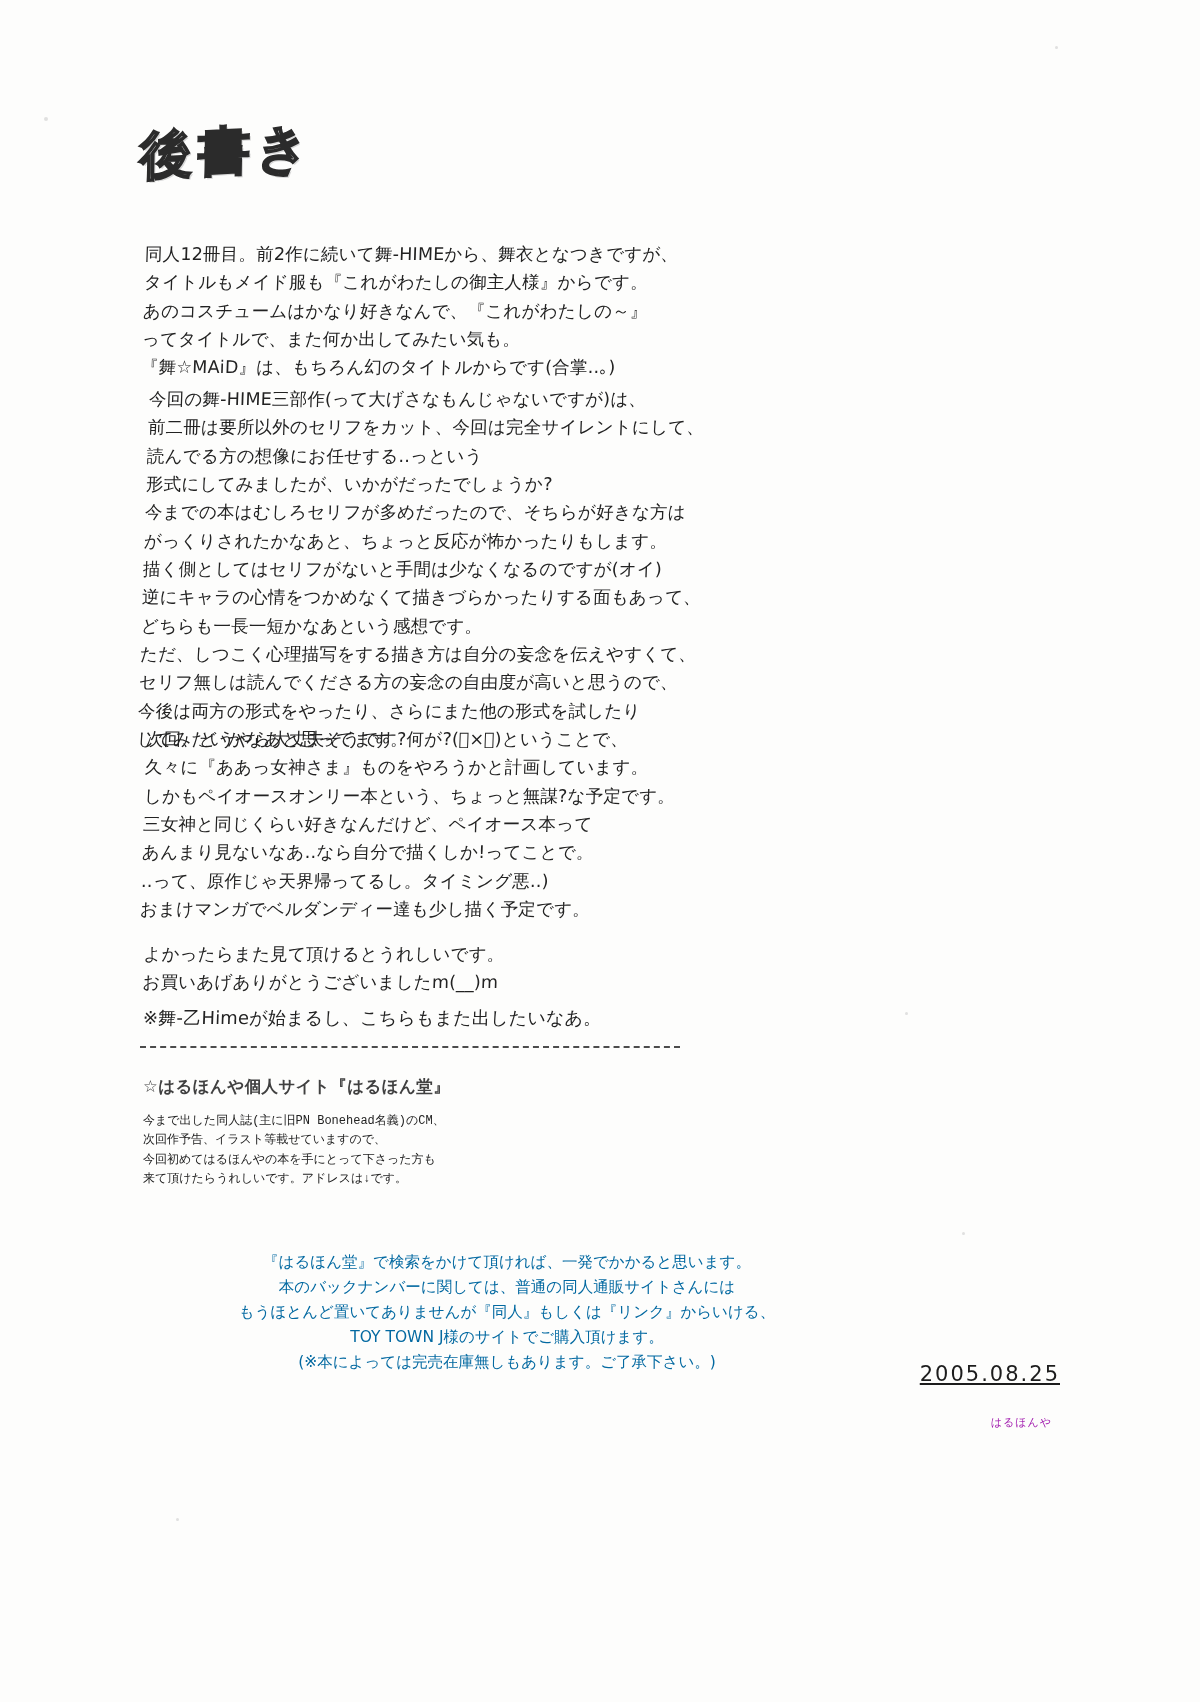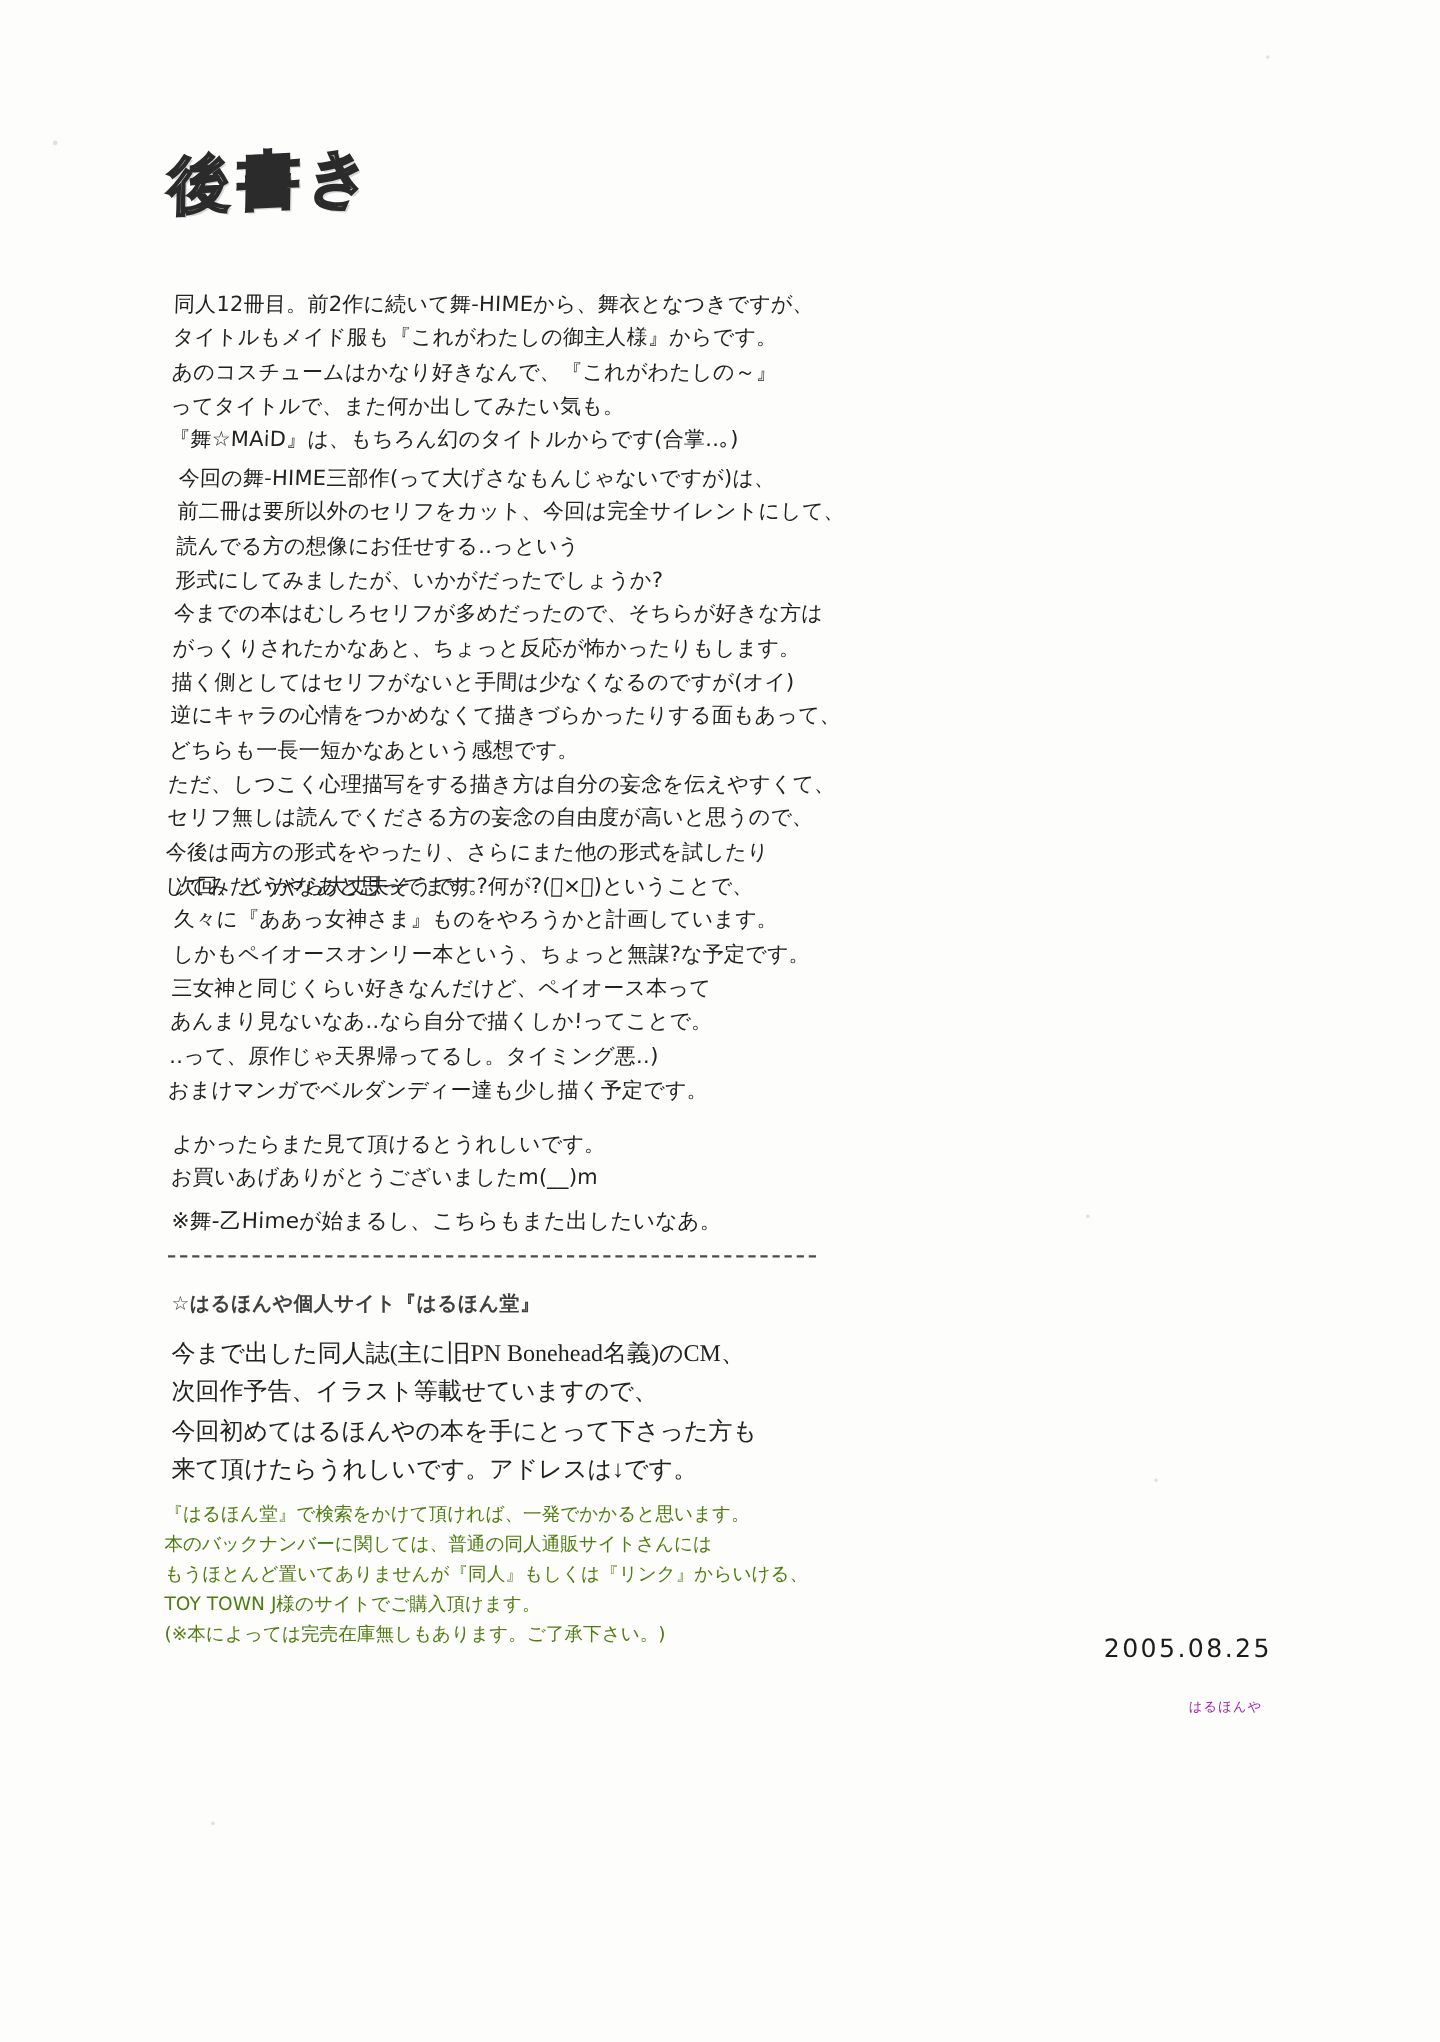--- a/index.html
+++ b/index.html
@@ -80,45 +80,47 @@
     font-weight: bold;
     letter-spacing: .4px;
     color: #404040;
     font-family: "DejaVu Sans", sans-serif;
   }
   .site-body {
     position: absolute;
     left: 143px;
     top: 1112px;
     width: 700px;
-    font-size: 20px;
+    font-size: 12px;
     line-height: 1.62;
     white-space: pre-line;
     color: #222;
-    font-family: Liberation Serif, serif;
+    font-family: Liberation Mono, monospace;
   }
   .notes {
     position: absolute;
     left: 137px;
     top: 1250px;
     width: 740px;
     font-size: 15.5px;
     line-height: 1.62;
     white-space: pre-line;
-    color: #4d7c0f;
+    color: #0369a1;
     font-family: "DejaVu Sans", sans-serif;
+    text-align: center;
   }
   .date {
     position: absolute;
     right: 140px;
     top: 1362px;
     font-size: 21px;
     letter-spacing: 2px;
     color: #1c1c1c;
     font-family: "DejaVu Sans", sans-serif;
+    text-decoration: underline;
   }
   .signature {
     position: absolute;
     right: 148px;
     top: 1415px;
     font-size: 11px;
     letter-spacing: 1px;
     color: #a21caf;
     font-family: "DejaVu Sans", sans-serif;
   }

